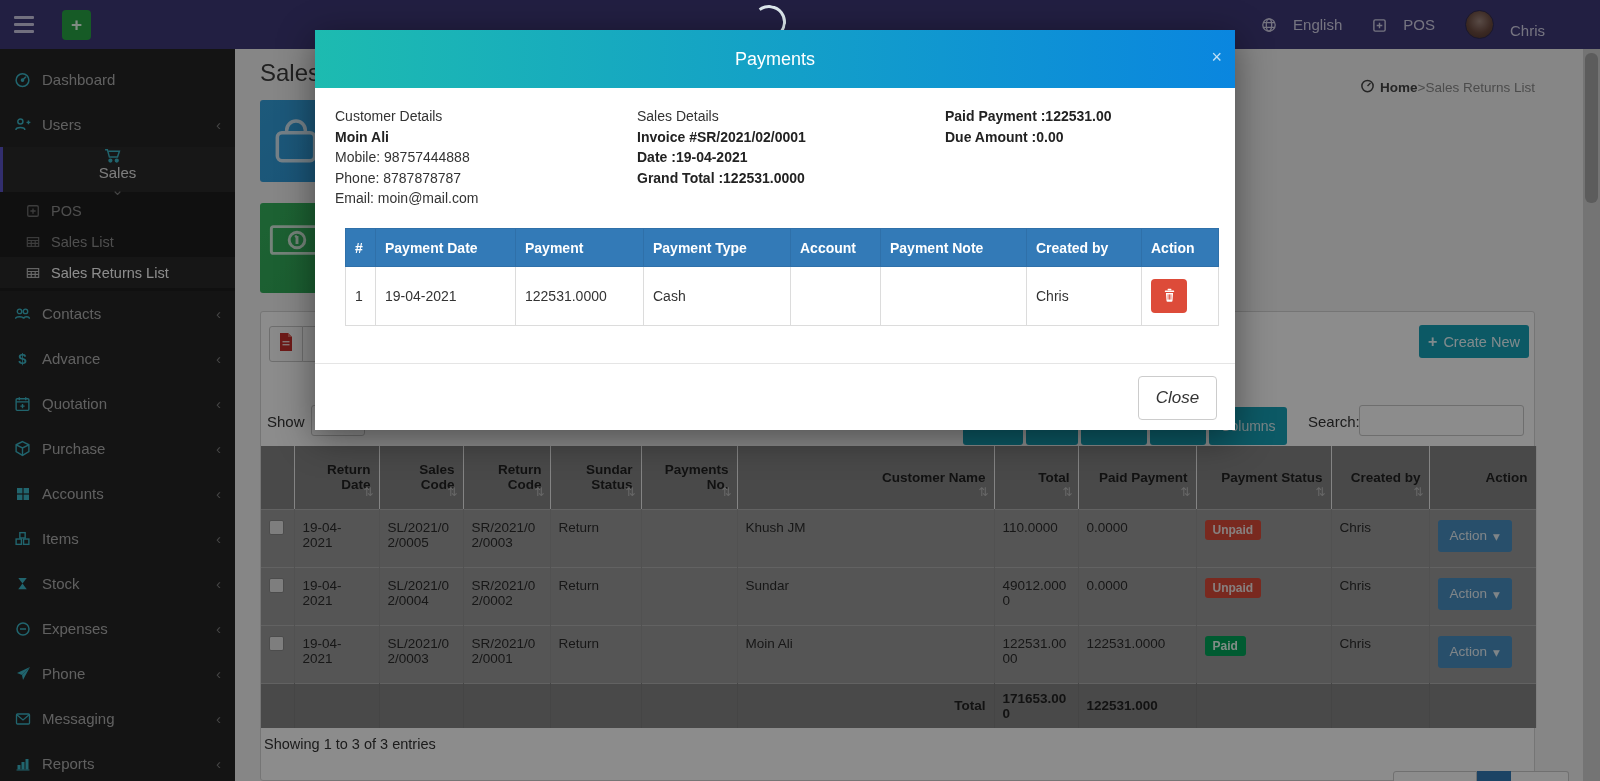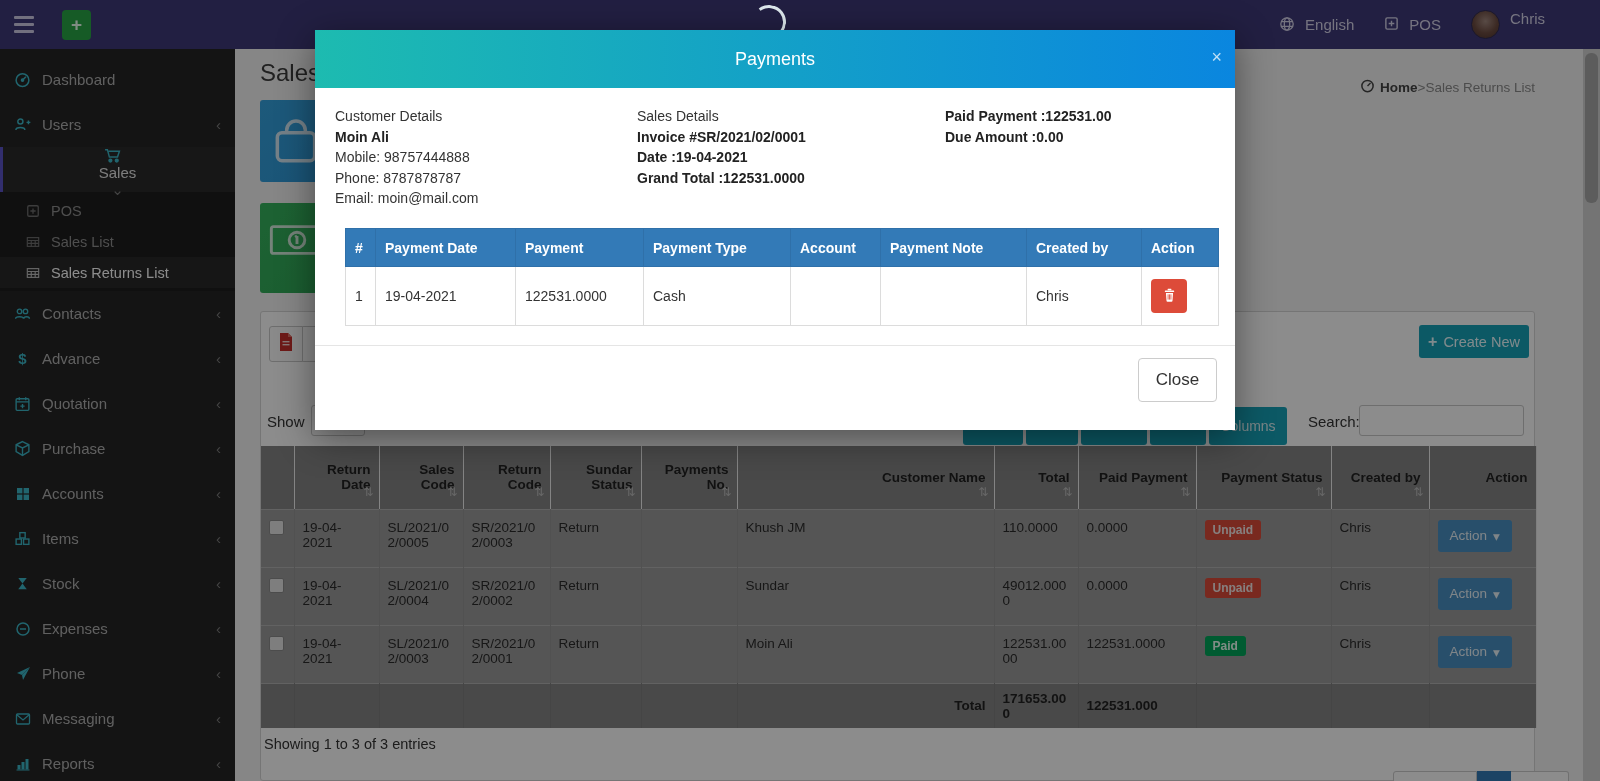--- a/index.html
+++ b/index.html
@@ -6,21 +6,21 @@
   html,body { width:1600px; height:781px; overflow:hidden; }
   body { font-family:"Liberation Sans", sans-serif; background:#f4f4f4; position:relative; }
 
   
   .navbar { position:absolute; left:0; top:0; width:1600px; height:49px; background:#3f3a78; z-index:1; display:flex; align-items:center; }
   .brand { width:235px; text-align:center; font-size:22px; font-weight:bold; color:#b9b5d8; letter-spacing:.5px; }
   .hamburger { margin-left:14px; width:26px; height:26px; display:flex; flex-direction:column; justify-content:center; gap:4px; cursor:pointer; }
   .hamburger i { display:block; height:3px; width:20px; background:#cfcce8; border-radius:1px; }
   .nav-add-btn { margin-left:22px; width:29px; height:30px; background:#28a745; border-radius:4px; color:#eaffef; font-size:19px; font-weight:bold; display:flex; align-items:center; justify-content:center; }
   .nav-right { margin-left:auto; margin-right:55px; display:flex; align-items:center; gap:30px; color:#d6d3ea; font-size:15px; }
-  .nav-item { display:flex; align-items:flex-start; gap:10px; }
+  .nav-item { display:flex; align-items:flex-end; gap:16px; }
   .nav-item svg { display:block; }
   .avatar { width:29px; height:29px; border-radius:50%; background:radial-gradient(circle at 50% 38%, #a1887f 0%, #6d4c41 55%, #4e342e 100%); border:1px solid #2e2a55; }
 
   
   .sidebar { position:absolute; left:0; top:49px; width:235px; height:732px; background:#252525; z-index:1; padding-top:8px; }
   .side-item { height:45px; display:flex; align-items:center; padding:0 14px; color:#b0b0b0; font-size:15px; cursor:pointer; }
   .side-item .s-ico { width:17px; height:17px; margin-right:11px; color:#3cb8c9; flex:0 0 auto; display:flex; align-items:center; justify-content:center; font-size:15px; font-weight:bold; }
   .side-item .s-ico svg { display:block; }
   .side-item .s-label { flex:1; }
   .side-item .s-chev { color:#7d7d7d; font-size:15px; }
@@ -87,21 +87,21 @@
   .modal-title { color:#fff; font-size:18px; }
   .modal-x { position:absolute; right:13px; top:18px; color:rgba(255,255,255,0.75); font-size:18px; line-height:18px; cursor:pointer; }
   .modal-body { position:absolute; left:0; top:58px; width:100%; height:275px; }
   .md-col { position:absolute; top:18px; font-size:14px; color:#333; line-height:20.5px; }
   .md-col .b { font-weight:bold; color:#222; }
   .md-c1 { left:20px; } .md-c2 { left:322px; } .md-c3 { left:630px; }
   table.pay { position:absolute; left:30px; top:140px; width:873px; border-collapse:collapse; table-layout:fixed; font-size:14px; color:#333; }
   table.pay th { background:#337ab7; color:#fff; font-weight:bold; text-align:left; padding:10px 9px; height:38px; border:1px solid #2f70a9; }
   table.pay td { padding:12px 9px; height:48px; border:1px solid #dcdcdc; vertical-align:middle; background:#fff; }
   .trash-btn { width:36px; height:34px; background:#dd4b39; border-radius:4px; display:flex; align-items:center; justify-content:center; }
-  .modal-footer { position:absolute; left:0; top:315px; width:100%; height:67px; border-top:1px solid #e5e5e5; }
+  .modal-footer { position:absolute; left:0; top:333px; width:100%; height:67px; border-top:1px solid #e5e5e5;font-style:italic; }
   .close-btn { position:absolute; right:18px; top:12px; width:79px; height:44px; background:#fff; border:1px solid #ccc; border-radius:4px; font-size:17px; color:#333; display:flex; align-items:center; justify-content:center; cursor:pointer; }
 </style>
 </head>
 <body>
 
 <div class="navbar">
   <div class="hamburger">
       <i></i>
       <i></i>
       <i></i>

